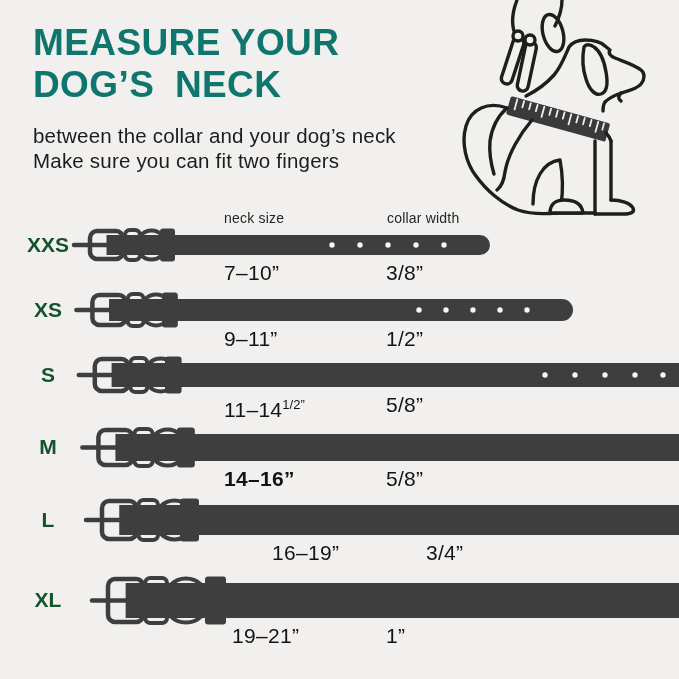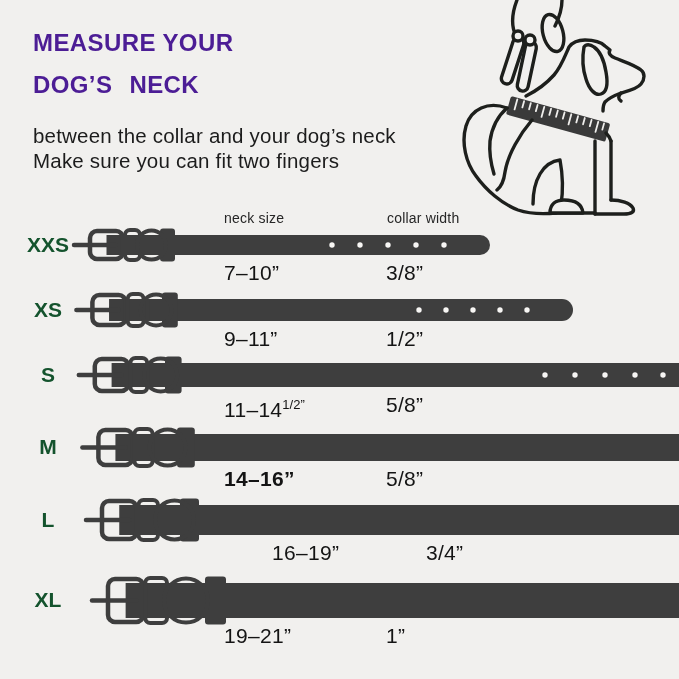--- a/index.html
+++ b/index.html
@@ -4,22 +4,22 @@
 <style>
   html,body{margin:0;padding:0;background:#f1f0ee;}
   .page{
     position:relative;width:679px;height:679px;overflow:hidden;
     background:#f1f0ee;
     font-family:"Liberation Sans", sans-serif;
     color:#1a1a1a;
   }
   .title{
     position:absolute;left:33px;top:22px;
-    font-size:24px;line-height:42px;font-weight:800;
-    color:#4c1d95;letter-spacing:.4px;
+    font-size:37px;line-height:42px;font-weight:800;
+    color:#0f766e;letter-spacing:.4px;
   }
   .title .l2{word-spacing:10px;}
   .subtitle{
     position:absolute;left:33px;top:123px;
     font-size:20.5px;line-height:25px;color:#1c1c1c;letter-spacing:.2px;
   }
   .col-head{
     position:absolute;top:210px;font-size:14px;color:#262626;letter-spacing:.2px;
   }
   .col-head.neck{left:209px;margin-left:15px;}
@@ -185,15 +185,15 @@
     <div class="val width-val" style="top: 541px; margin-left: 40px;">3/4”</div>
     <svg width="679" height="69" viewBox="0 0 679 69" style="position: absolute; left: 0px; top: 565.5px;">
       <rect x="125.625" y="17" width="564.375" height="35" rx="0" fill="#3e3e3e"></rect>
       <rect x="205" y="10.5" width="21" height="48" rx="3" fill="#3e3e3e"></rect>
       <line x1="92" y1="34.5" x2="136.25" y2="34.5" stroke="#3e3e3e" stroke-width="4.5" stroke-linecap="round"></line>
       <rect x="108" y="13" width="35.25" height="43" rx="7" fill="none" stroke="#3e3e3e" stroke-width="4.5"></rect>
       <rect x="145.25" y="12" width="21.75" height="45" rx="5" fill="none" stroke="#3e3e3e" stroke-width="4"></rect>
       <circle cx="186" cy="34.5" r="22" fill="none" stroke="#3e3e3e" stroke-width="4"></circle>
     </svg>
     <div class="size-label" style="top: 587px;">XL</div>
-    <div class="val neck-val" style="top: 623.5px;">19–21”</div>
+    <div class="val neck-val" style="top: 623.5px; margin-left: 8px;">19–21”</div>
     <div class="val width-val" style="top: 623.5px;">1”</div>
   </div>
 
 </body></html>

